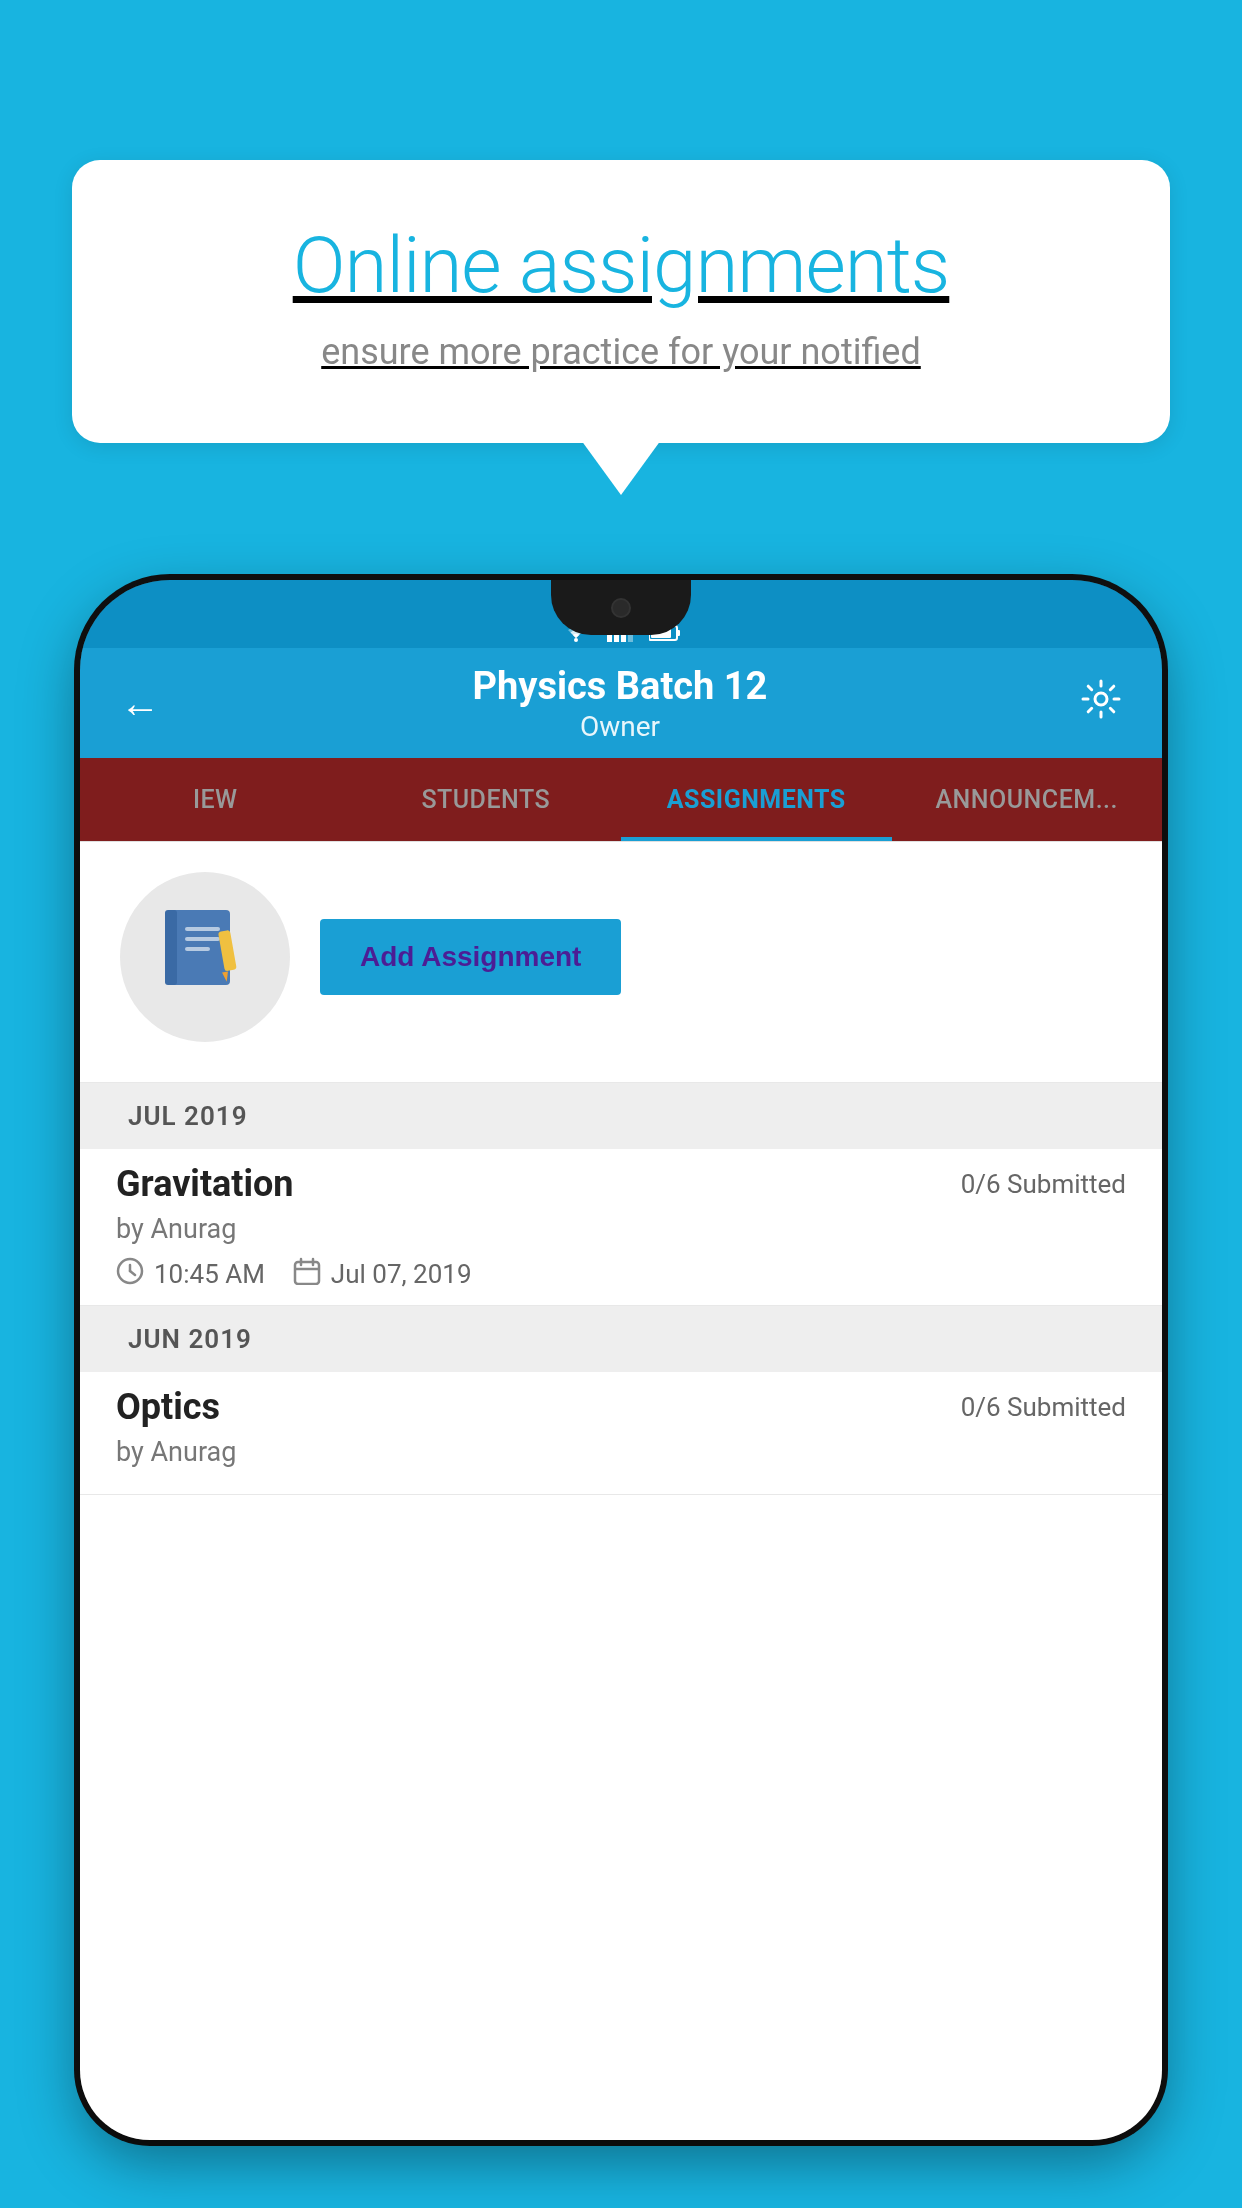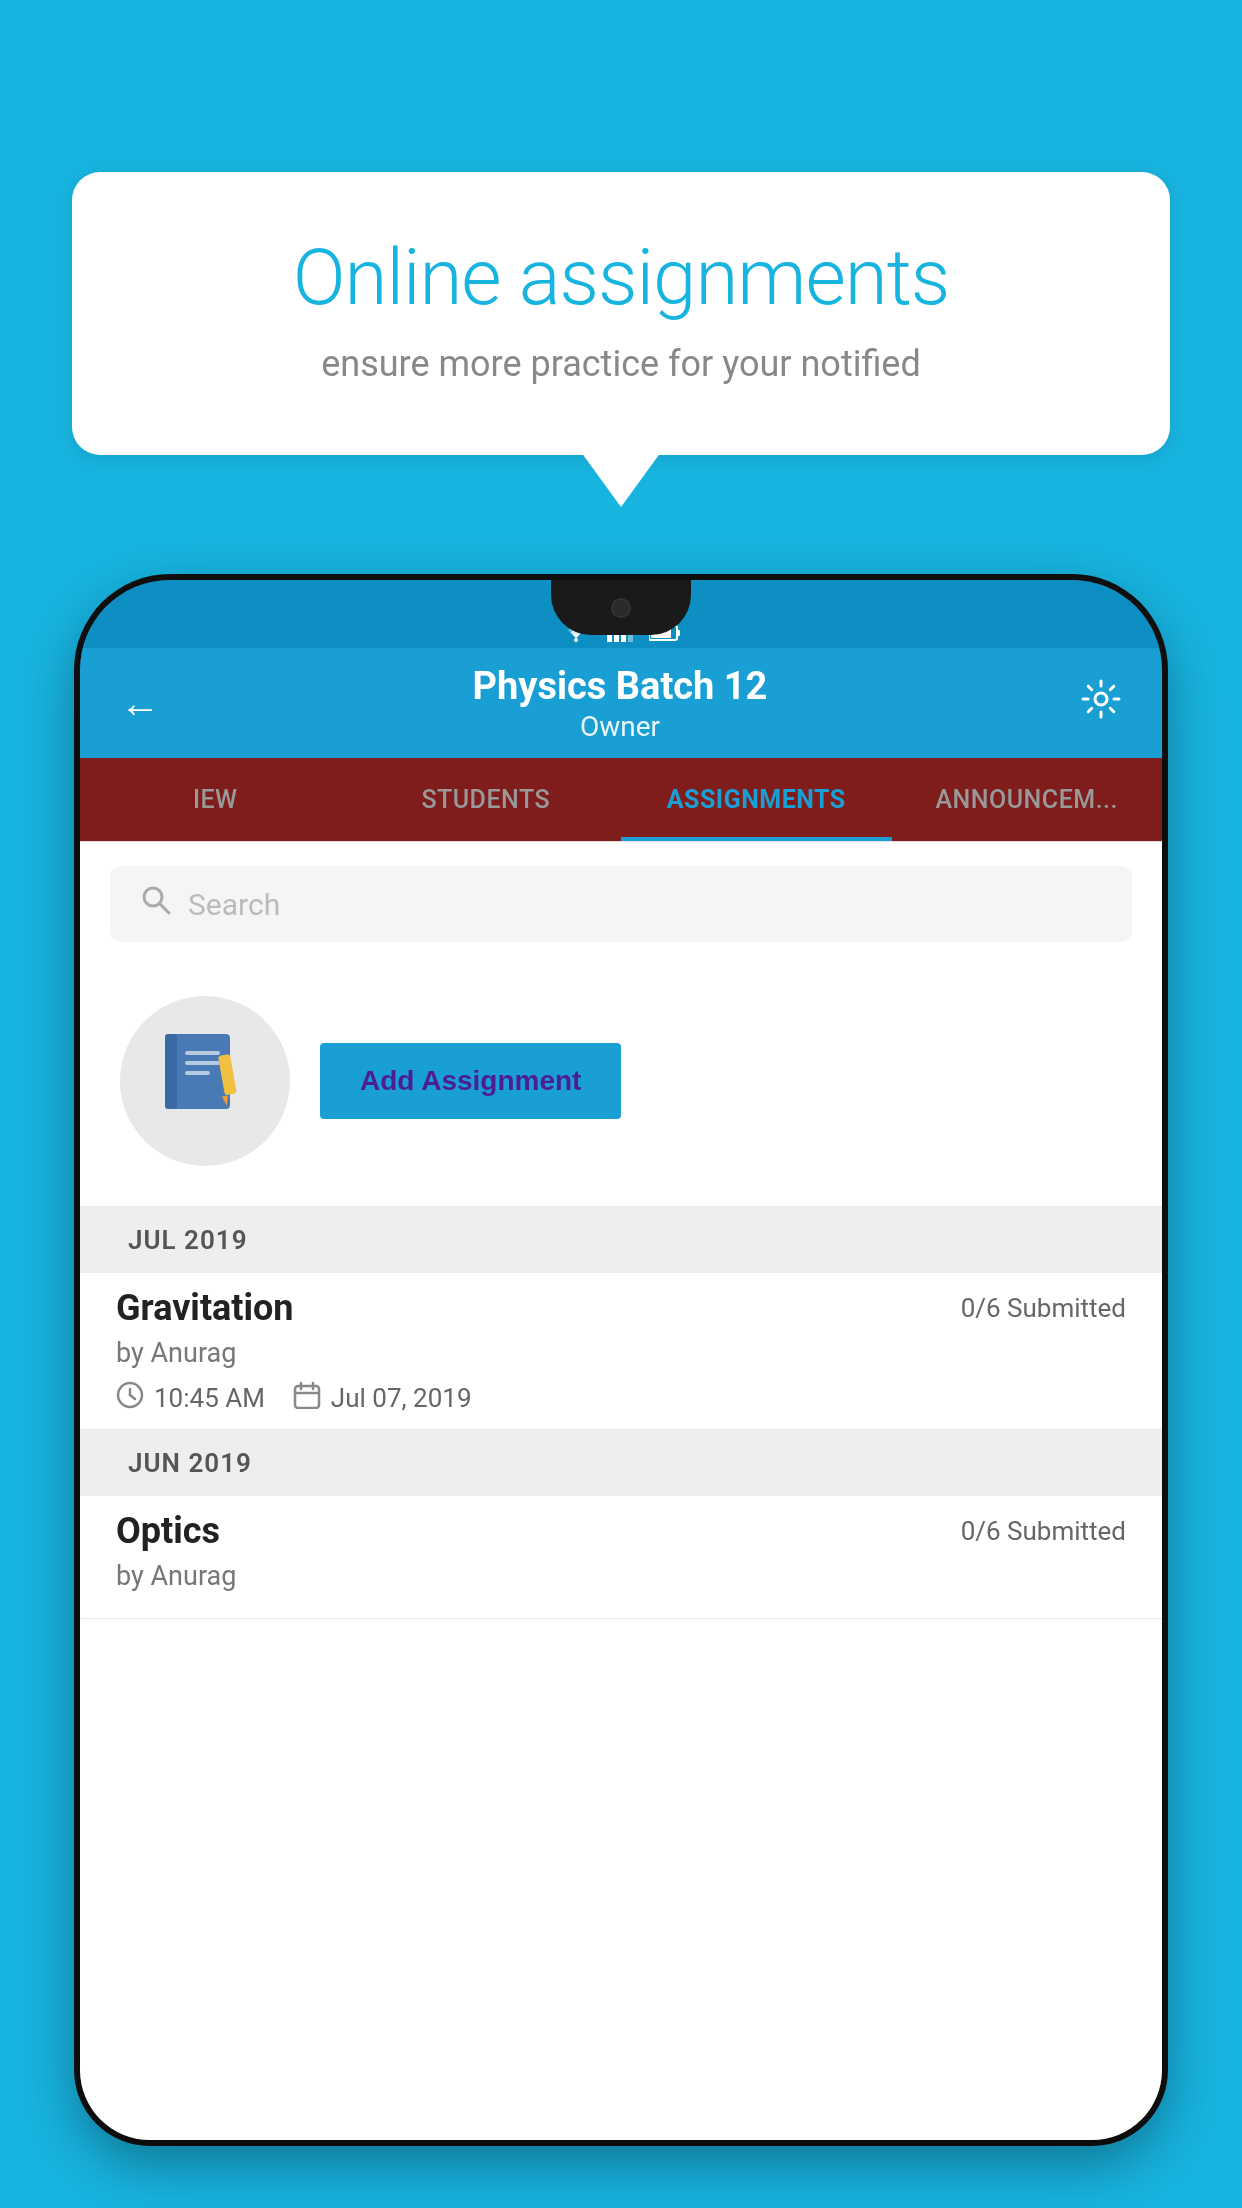--- a/index.html
+++ b/index.html
@@ -8,23 +8,24 @@
       height: 2208px;
       background-color: #18b4e0;
       font-family: 'Roboto', Arial, sans-serif;
       overflow: hidden;
       position: relative;
     }
 
     
     .speech-bubble-container {
       position: absolute;
-      top: 172px;
+      top: 160px;
       left: 72px;
       right: 72px;
+      text-decoration: underline;
     }
     .speech-bubble {
       background: white;
       border-radius: 28px;
       padding: 60px 80px 70px;
       text-align: center;
       position: relative;
       box-shadow: 0 4px 20px rgba(0,0,0,0.1);
     }
     .speech-bubble::after {
@@ -385,31 +386,20 @@
       <div class="tab-item active">
         <span>ASSIGNMENTS</span>
       </div>
       <div class="tab-item">
         <span>ANNOUNCEM...</span>
       </div>
     </div>
 
     <div class="screen-content">
 
-      <div class="search-bar">
-        <div class="search-input-wrap">
-          <span class="search-icon-el">
-            <svg width="32" height="32" viewBox="0 0 32 32" fill="none">
-              <circle cx="13" cy="13" r="9" stroke="#aaa" stroke-width="3"></circle>
-              <line x1="20" y1="20" x2="29" y2="29" stroke="#aaa" stroke-width="3" stroke-linecap="round"></line>
-            </svg>
-          </span>
-          <span class="search-text">Search</span>
-        </div>
-      </div>
 
       <div class="promo-card">
         <div class="promo-icon-circle">
           <span class="notebook-icon">
             <svg width="90" height="90" viewBox="0 0 90 90" fill="none">
 
               <rect x="10" y="8" width="60" height="75" rx="4" fill="#4a7ab5"></rect>
 
               <rect x="5" y="8" width="12" height="75" rx="3" fill="#3a6aa5"></rect>
 

